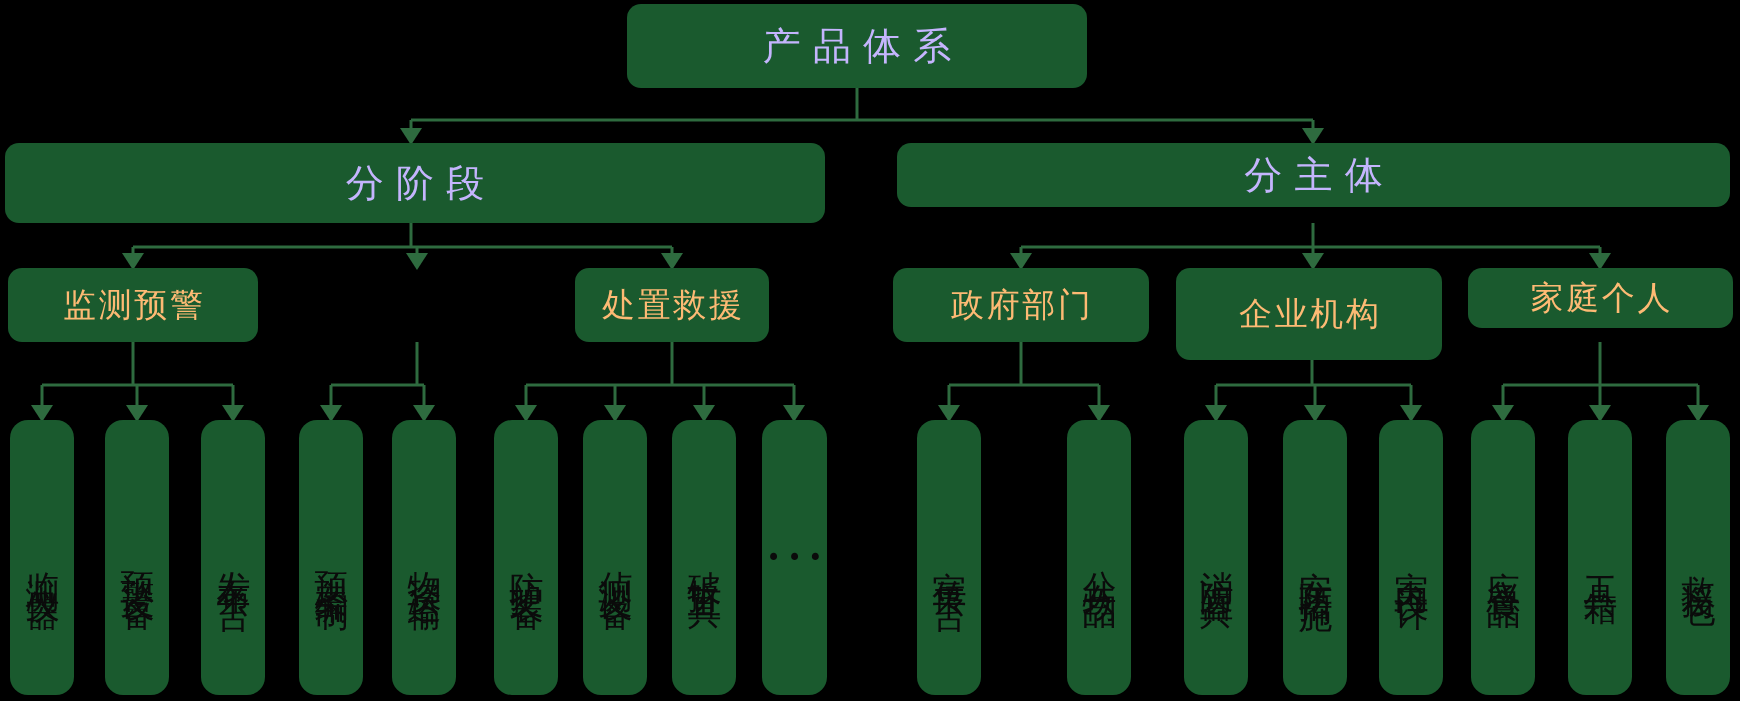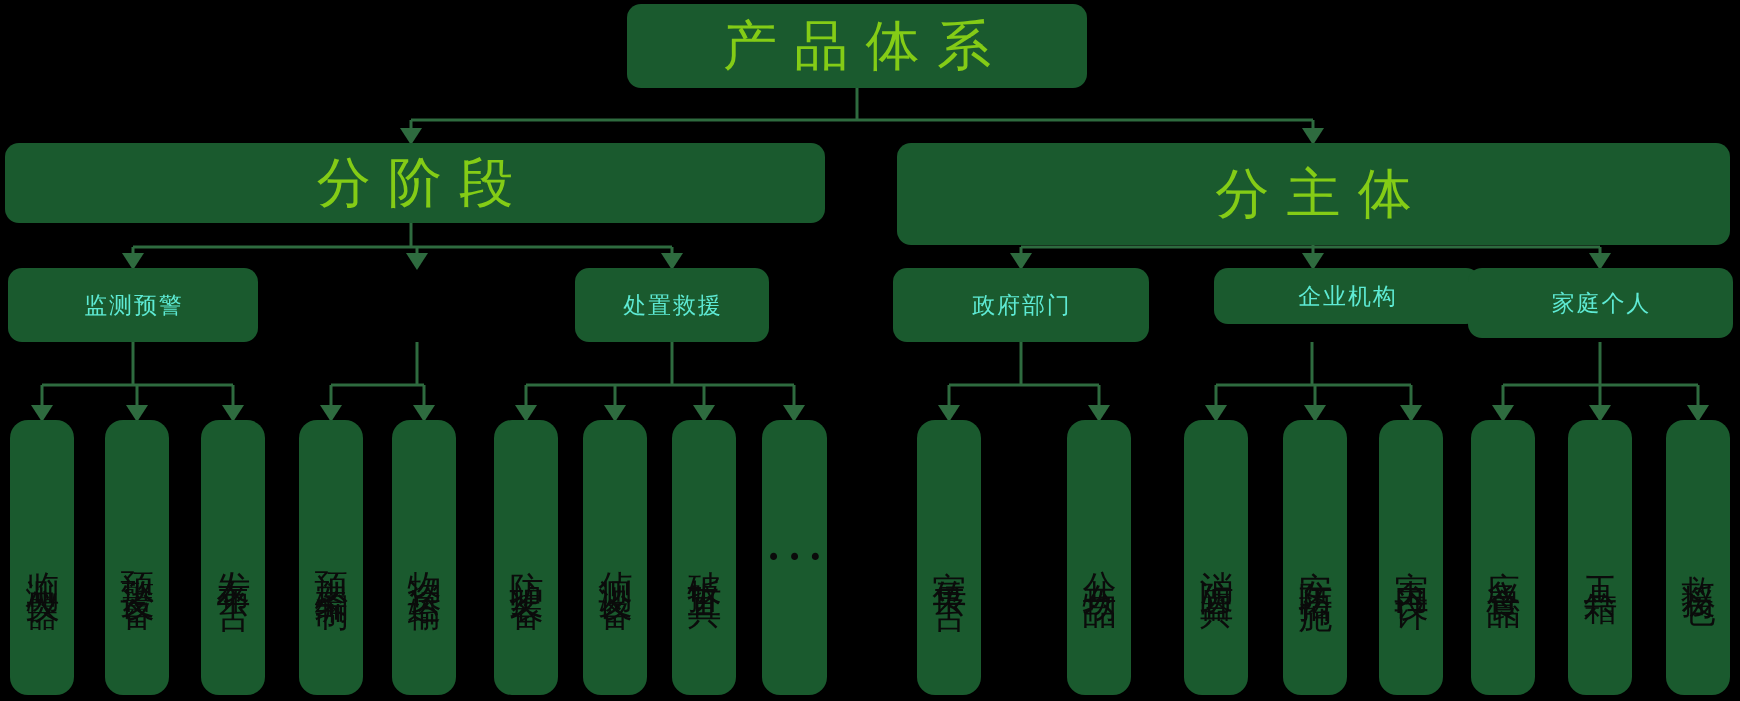--- a/index.html
+++ b/index.html
@@ -9,25 +9,25 @@
     font-family:"Liberation Serif","DejaVu Serif",serif;
   }
   .wires { position:absolute; left:0; top:0; width:1740px; height:701px; }
   .box {
     position:absolute; background:#1a5a2e; border-radius:14px;
     display:flex; align-items:center; justify-content:center;
     box-sizing:border-box;
   }
   .leaf { border-radius:18px; }
   .t-head {
-    color:#84cc16; font-size:54px; letter-spacing:0.32em; margin-right:-0.32em;
+    color:#c4b5fd; font-size:38px; letter-spacing:0.32em; margin-right:-0.32em;
     white-space:nowrap;
   }
   .t-node {
-    color:#5eead4; font-size:23px; letter-spacing:0.08em; margin-right:-0.08em;
+    color:#fdba74; font-size:33px; letter-spacing:0.08em; margin-right:-0.08em;
     white-space:nowrap;
   }
   .t-leaf {
     color:#0b0b0b; font-size:34px;
     writing-mode:vertical-rl; text-orientation:upright;
     letter-spacing:0.26em; margin-bottom:-0.26em;
     white-space:nowrap;
   }
   .t-dots {
     color:#0b0b0b; font-size:24px; letter-spacing:0.28em; margin-right:-0.28em;
@@ -126,37 +126,37 @@
     </g>
   </svg>
 
   <div class="box" style="left:627px;top:4px;width:460px;height:84px">
     <span class="t-head">产品体系</span>
   </div>
 
   <div class="box" style="left:5px;top:143px;width:820px;height:80px">
     <span class="t-head">分阶段</span>
   </div>
-  <div class="box" style="left:897px;top:143px;width:833px;height:102px">
+  <div class="box" style="left:897px;top:143px;width:833px;height:64px">
     <span class="t-head">分主体</span>
   </div>
 
   <div class="box" style="left:8px;top:268px;width:250px;height:74px">
     <span class="t-node">监测预警</span>
   </div>
   <div class="box" style="left:575px;top:268px;width:194px;height:74px">
     <span class="t-node">处置救援</span>
   </div>
   <div class="box" style="left:893px;top:268px;width:256px;height:74px">
     <span class="t-node">政府部门</span>
   </div>
-  <div class="box" style="left:1214px;top:268px;width:266px;height:56px">
+  <div class="box" style="left:1176px;top:268px;width:266px;height:92px">
     <span class="t-node">企业机构</span>
   </div>
-  <div class="box" style="left:1468px;top:268px;width:265px;height:70px">
+  <div class="box" style="left:1468px;top:268px;width:265px;height:60px">
     <span class="t-node">家庭个人</span>
   </div>
 
   <div class="box leaf" style="left:10px;top:420px;width:64px;height:275px">
     <span class="t-leaf">监测仪器</span>
   </div>
   <div class="box leaf" style="left:105px;top:420px;width:64px;height:275px">
     <span class="t-leaf">预警设备</span>
   </div>
   <div class="box leaf" style="left:201px;top:420px;width:64px;height:275px">

